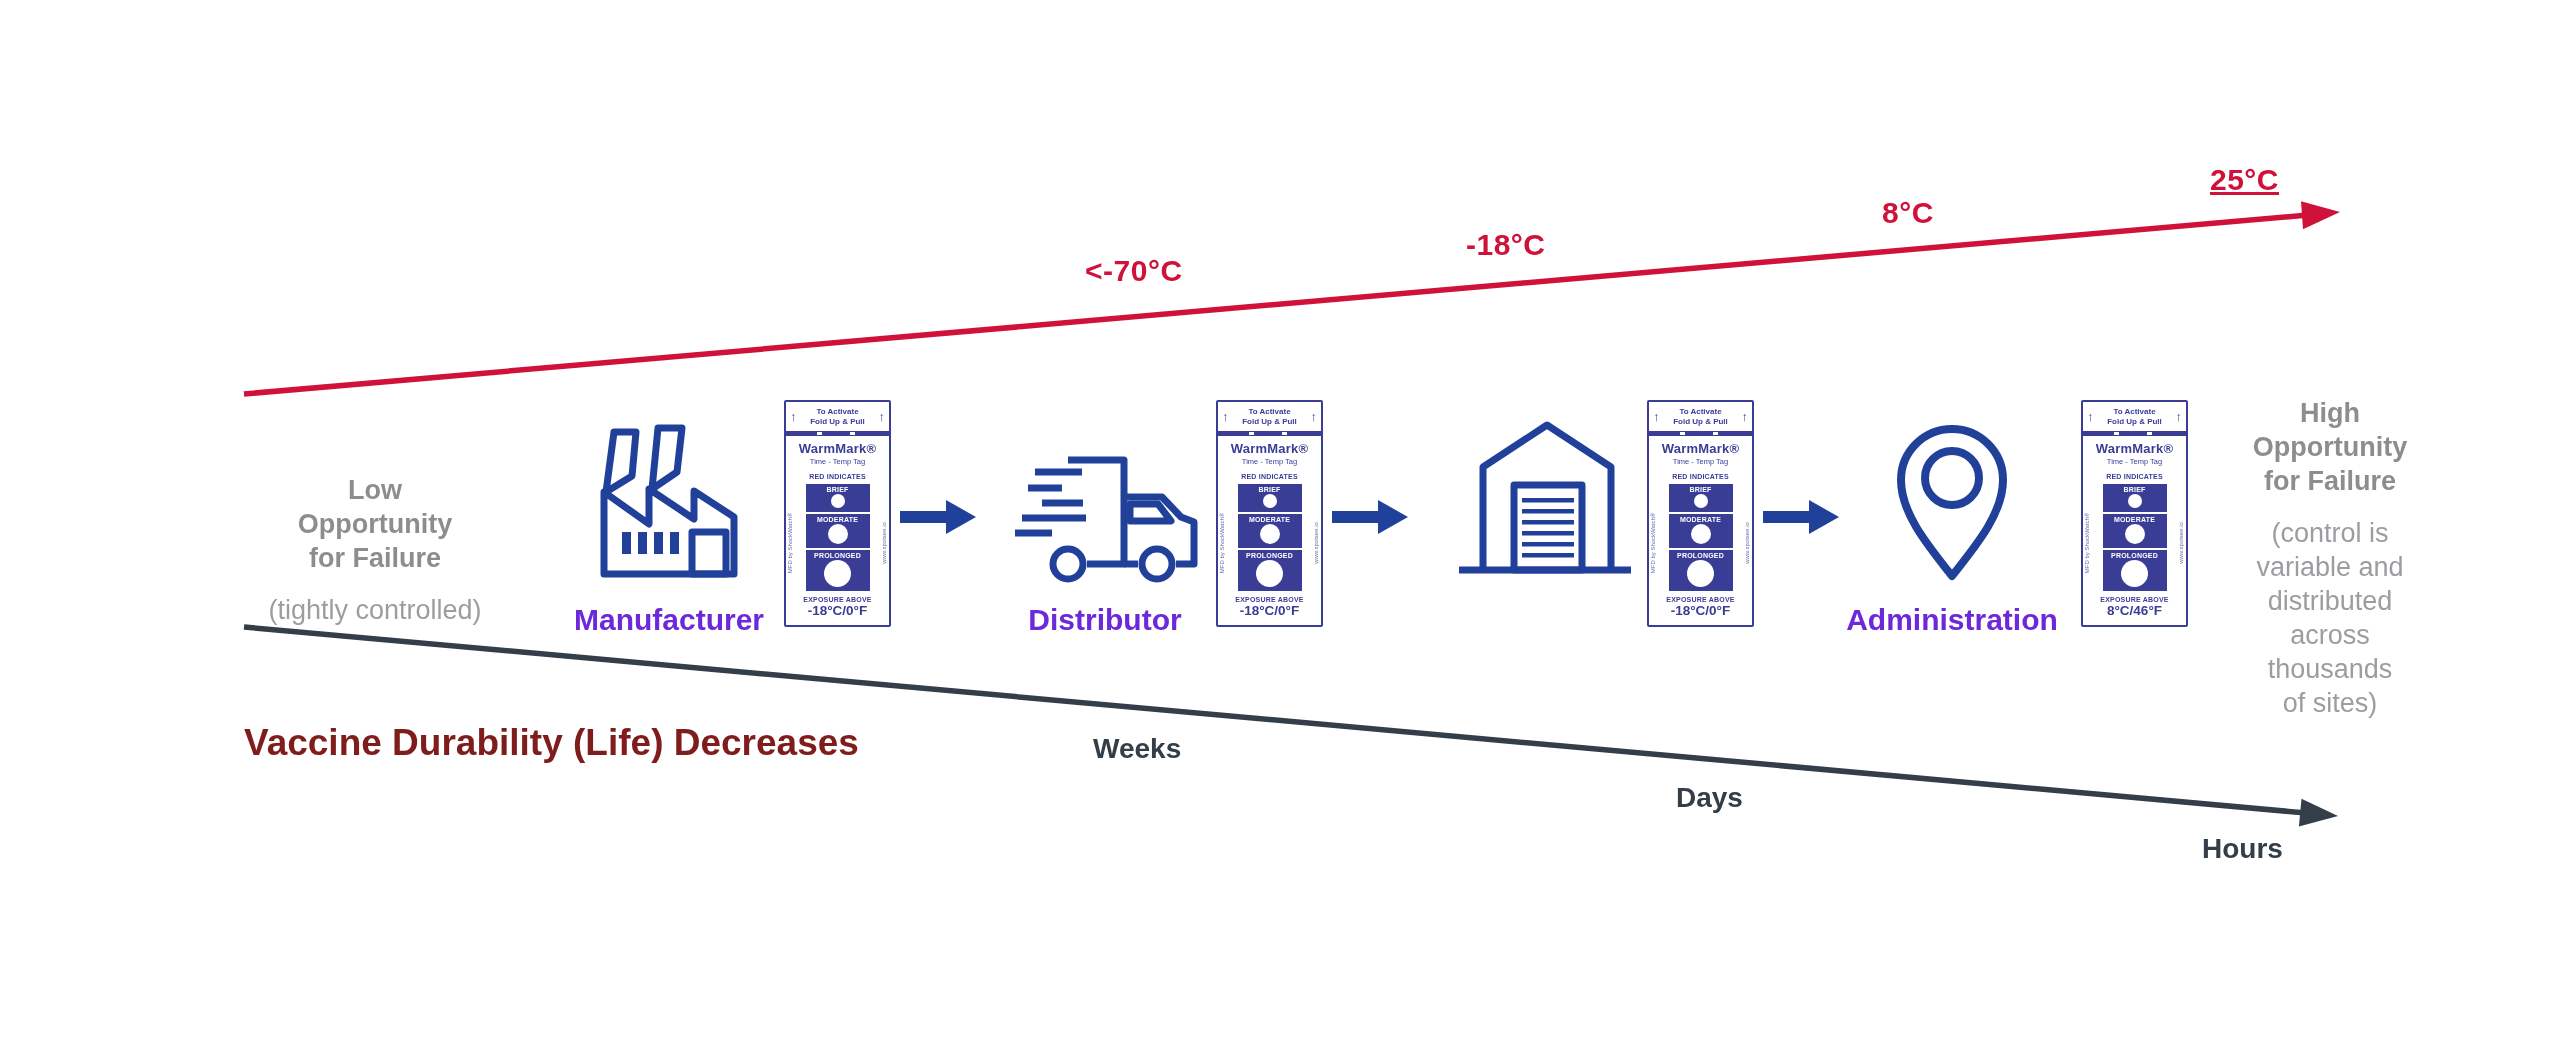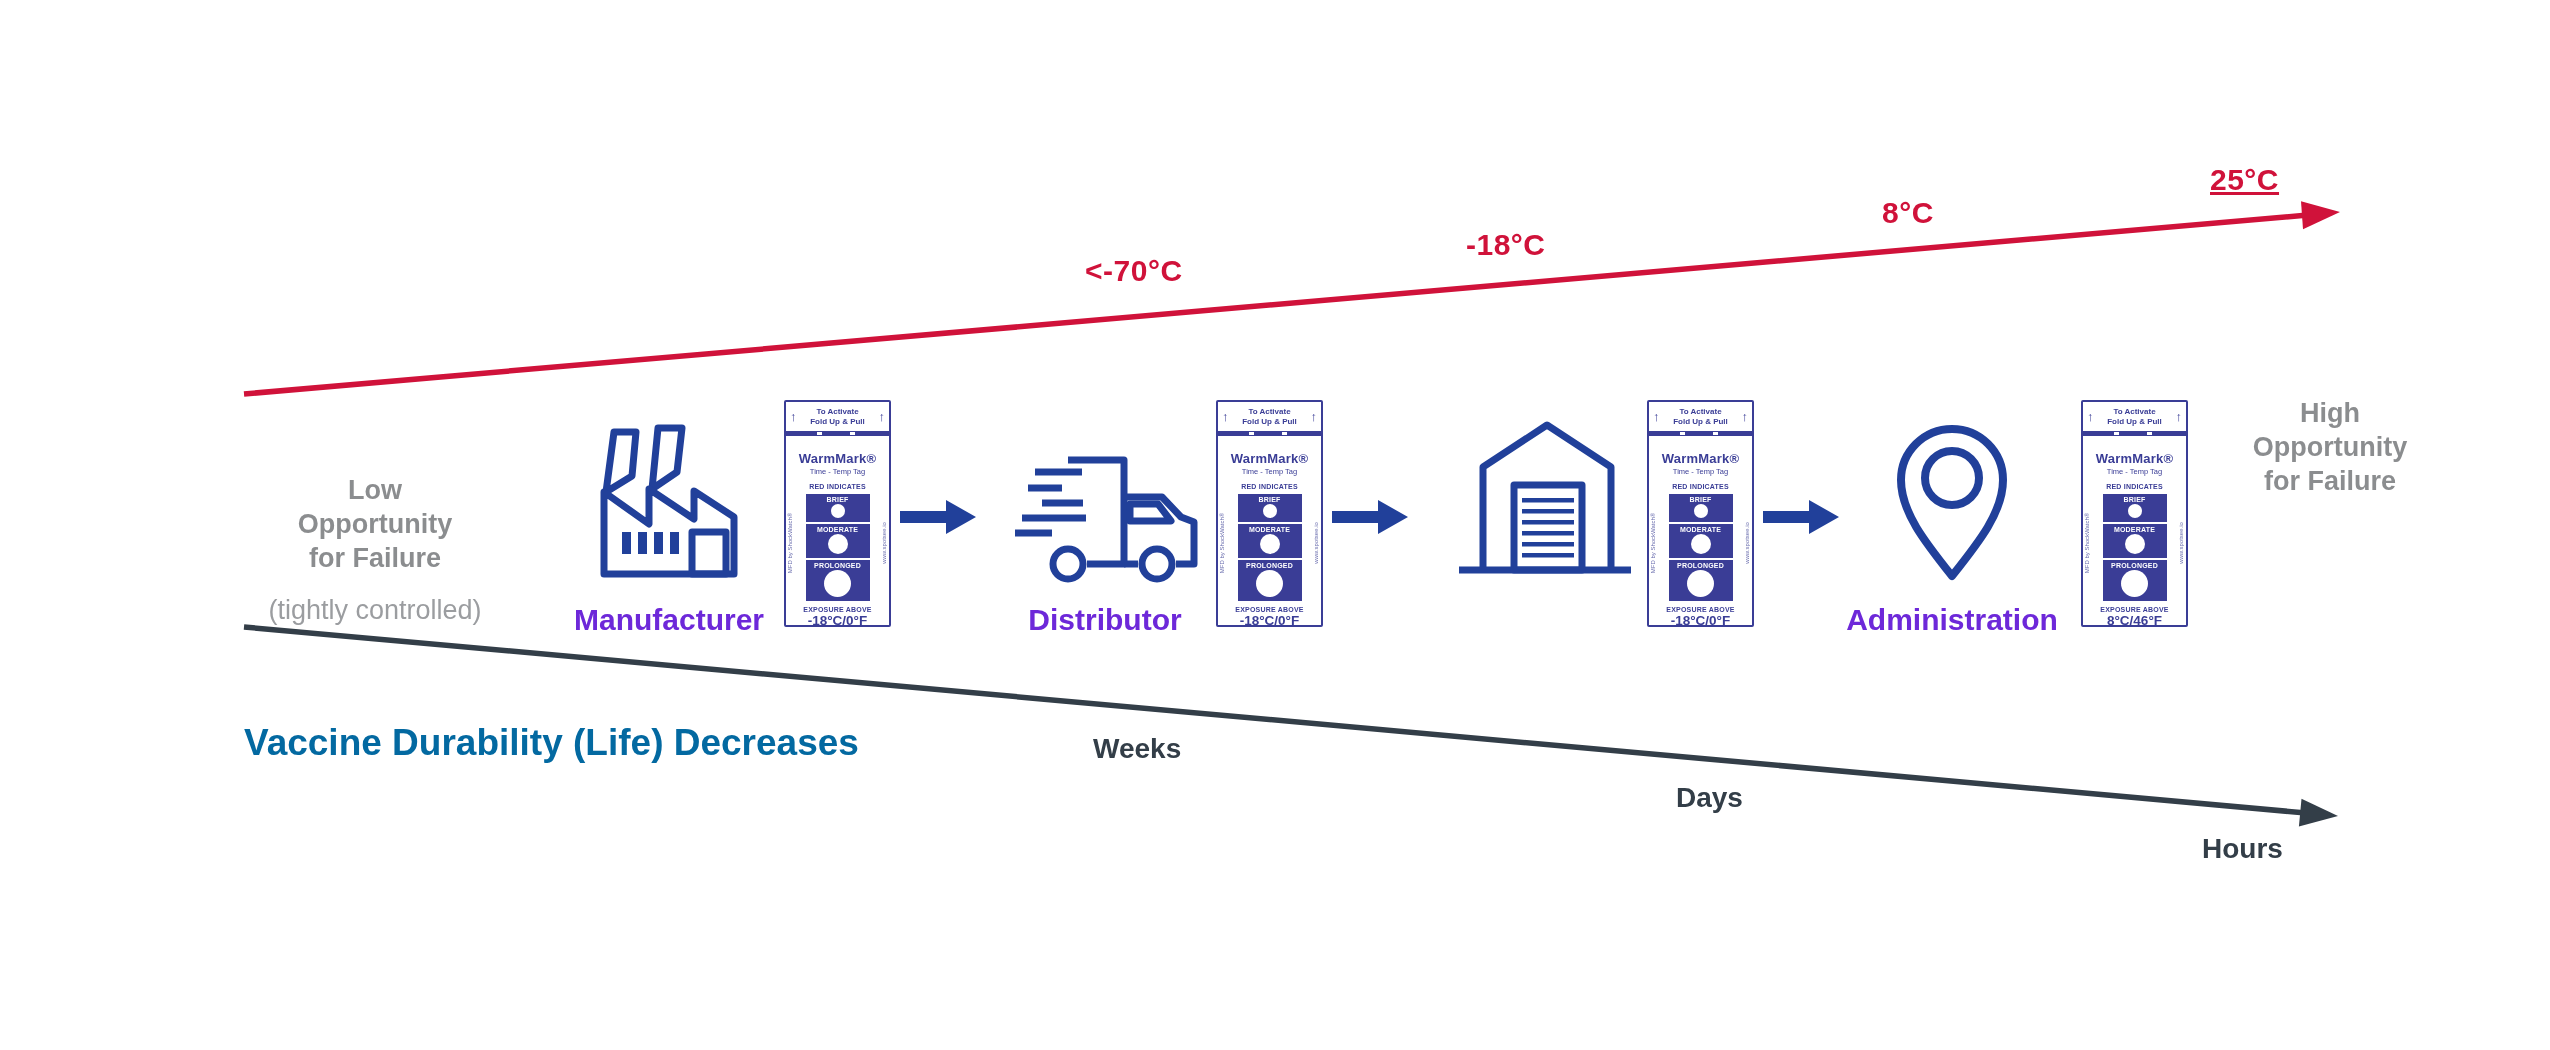--- a/index.html
+++ b/index.html
@@ -7,21 +7,21 @@
   .canvas { position:relative; width:2550px; height:1050px; background:#fff; overflow:hidden; }
   .axis-svg { position:absolute; left:0; top:0; pointer-events:none; }
 
   .temp-title { position:absolute; left:244px; top:250px; font-size:36px; font-weight:bold; color:#d0123a; letter-spacing:0.5px; }
   .temp-tick { position:absolute; font-size:30px; font-weight:bold; color:#d0123a; letter-spacing:0.5px; }
   .tick-0 { left:1085px; top:254px; }
   .tick-1 { left:1466px; top:228px;text-align:center; }
   .tick-2 { left:1882px; top:196px; }
   .tick-3 { left:2210px; top:163px;text-decoration:underline; }
 
-  .dur-title { position:absolute; left:244px; top:722px; font-size:37px; font-weight:bold; color:#0369a1; }
+  .dur-title { position:absolute; left:244px; top:722px; font-size:37px; font-weight:bold; color:#7f1d1d; }
   .dur-tick { position:absolute; font-size:28px; font-weight:bold; color:#333e48; }
   .dtick-0 { left:1093px; top:733px;text-align:right; }
   .dtick-1 { left:1676px; top:782px; }
   .dtick-2 { left:2202px; top:833px; }
 
   .note { position:absolute; text-align:center; white-space:pre-line; }
   .note-left { left:238px; top:455px; width:274px; }
   .note-right { left:2222px; top:378px; width:216px; }
   .note-heading { font-size:27px; line-height:34px; font-weight:bold; color:#8b8d8f; white-space:pre-line; }
   .note-detail { font-size:27px; line-height:34px; color:#9b9da0; white-space:pre-line; }
@@ -35,21 +35,21 @@
 
   
   .tag { position:absolute; top:400px; width:107px; height:227px; background:#fff;
          border:2px solid #3a3d96; border-radius:2px; text-align:center; color:#3a3d96; }
   .tag-activate { display:flex; justify-content:space-between; align-items:center; padding:5px 4px 2px 4px; }
   .tag-up { font-size:13px; line-height:13px; color:#3a3d96; }
   .tag-act-text { font-size:8px; line-height:9.5px; font-weight:bold; color:#3a3d96; }
   .tag-bar { position:relative; height:5px; background:#3a3d96; margin-top:3px; }
   .tag-bar i { position:absolute; top:1px; width:5px; height:3px; background:#fff; }
   .tag-bar i.n1 { left:30%; } .tag-bar i.n2 { left:62%; }
-  .tag-brand { margin-top:15px; font-size:13px; font-weight:bold; letter-spacing:0.2px; }
+  .tag-brand { margin-top:5px; font-size:13px; font-weight:bold; letter-spacing:0.2px; }
   .tag-sub { font-size:7.5px; margin-top:1px; }
   .tag-red { font-size:7px; font-weight:bold; margin-top:7px; letter-spacing:0.2px; }
   .tag-box { width:64px; margin:4px auto 0 auto; display:flex; flex-direction:column; gap:2px; }
   .tag-cell { background:#3a3d96; color:#fff; display:flex; flex-direction:column; align-items:center; justify-content:flex-start; }
   .tag-cell span { font-size:7px; font-weight:bold; padding-top:2px; letter-spacing:0.2px; }
   .tag-cell .dot { background:#fff; border-radius:50%; margin-top:1px; }
   .c1 { height:28px; } .c2 { height:34px; } .c3 { height:41px; }
   .d1 { width:14px; height:14px; } .d2 { width:20px; height:20px; } .d3 { width:27px; height:27px; }
   .tag-side { position:absolute; width:100px; font-size:6px; color:#6a6dae; transform:rotate(-90deg); text-align:center; }
   .tag-side.left { left:-46px; top:138px; }
@@ -84,20 +84,26 @@
   <div class="note note-left">
     <div class="note-heading">Low
 Opportunity
 for Failure</div>
     <div class="note-detail">(tightly controlled)</div>
   </div>
   <div class="note note-right">
     <div class="note-heading">High
 Opportunity
 for Failure</div>
+    <div class="note-detail">(control is
+variable and
+distributed
+across
+thousands
+of sites)</div>
   </div>
 
   <div class="stage" style="left:554px; top:414px;">
     <svg class="stage-icon" width="150" height="165" viewBox="0 0 150 165" fill="none" stroke="#21409a" stroke-width="7" stroke-linejoin="round">
       <polygon points="12,78 20,18 42,18 38,62"></polygon>
       <polygon points="58,75 64,14 88,14 83,58"></polygon>
       <path d="M10 160 V78 L55 110 V75 L100 105 V77 L140 103 V160 Z"></path>
       <rect x="28" y="118" width="9" height="22" fill="#21409a" stroke="none"></rect>
       <rect x="44" y="118" width="9" height="22" fill="#21409a" stroke="none"></rect>
       <rect x="60" y="118" width="9" height="22" fill="#21409a" stroke="none"></rect>

